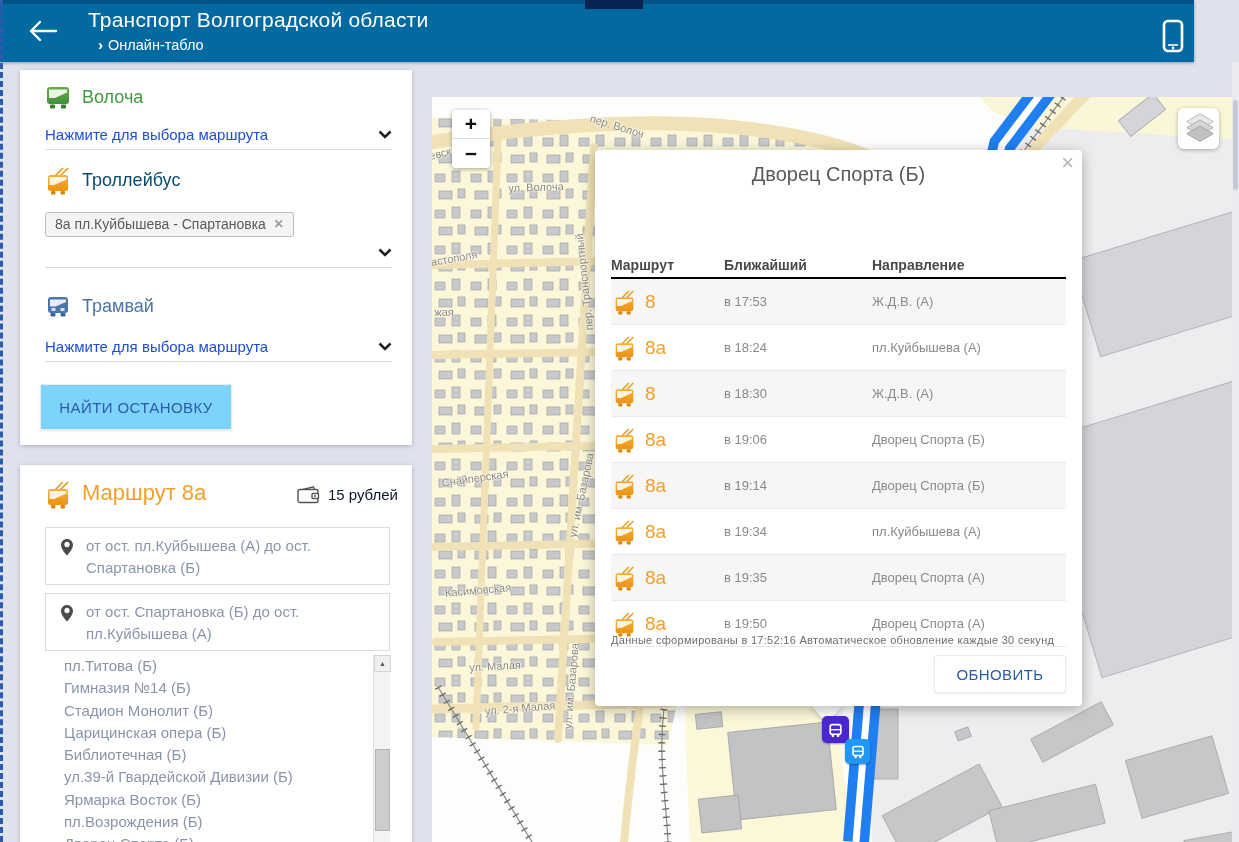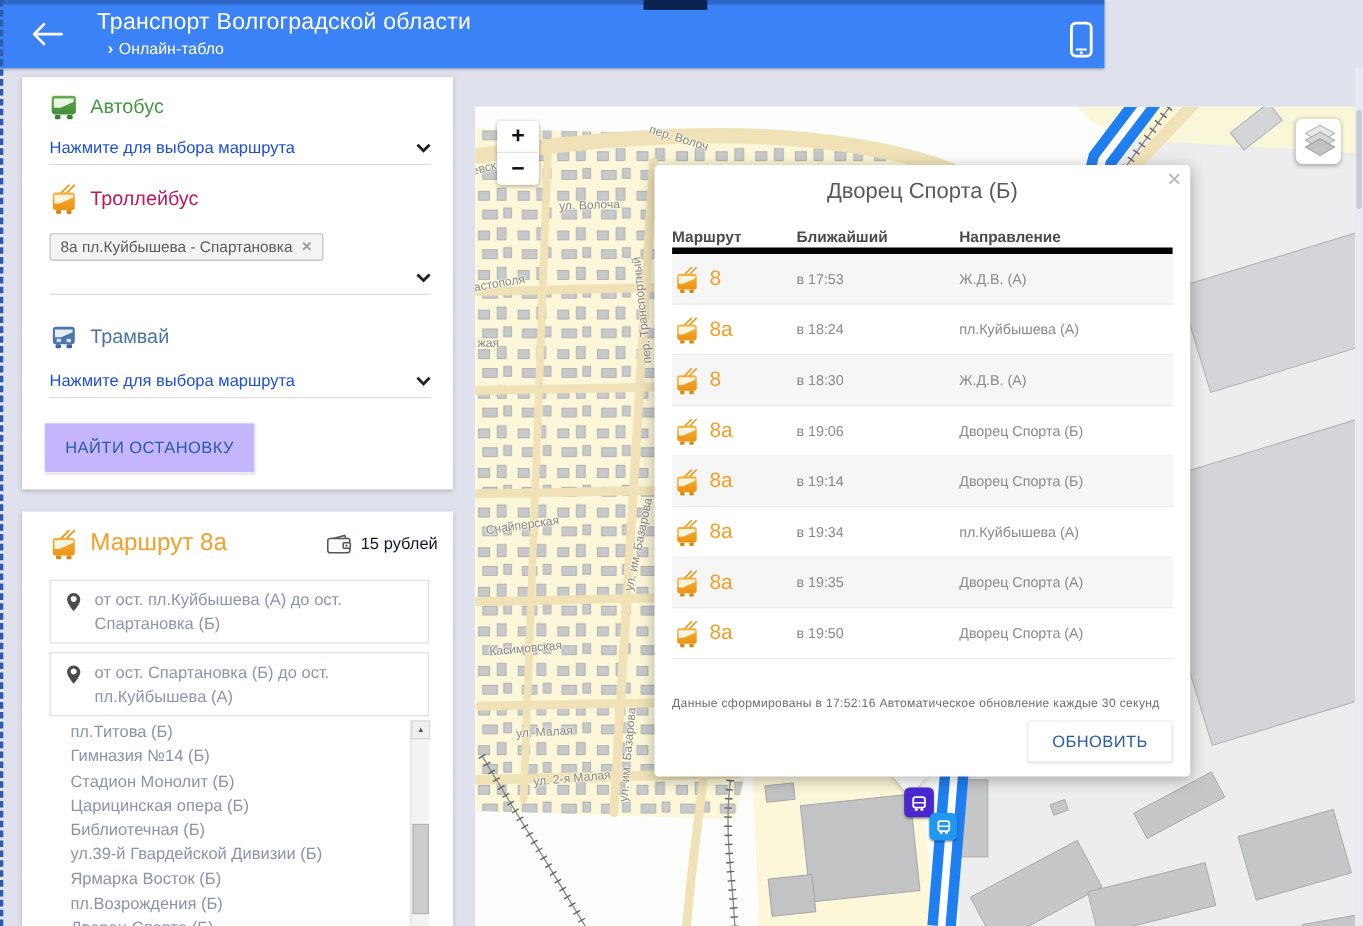--- a/index.html
+++ b/index.html
@@ -2,48 +2,48 @@
 <html><head>
 <meta charset="utf-8">
 <style>
   * { margin:0; padding:0; box-sizing:border-box; }
   html,body { width:1239px; height:842px; }
   body { font-family:"Liberation Sans", sans-serif; background:#dfe2ec; position:relative; overflow:hidden; }
   .page { position:absolute; inset:0; overflow:hidden; }
   .left-dash { position:absolute; left:0; top:0; width:3px; height:842px; border-left:3px dashed #2d5bab; z-index:99; }
 
   
-  .hdr { position:absolute; top:0; left:0; width:1004px; height:62px; background:#3b82f6; color:#fff; z-index:40; box-shadow:0 1px 3px rgba(0,0,20,.35); }
+  .hdr { position:absolute; top:0; left:0; width:1194px; height:62px; background:#0369a1; color:#fff; z-index:40; box-shadow:0 1px 3px rgba(0,0,20,.35); }
   .hdr::before { content:""; position:absolute; top:0; left:0; right:0; height:4px; background:rgba(0,0,30,.22); }
   .hdr-tab { position:absolute; left:585px; top:0; width:58px; height:9px; background:#0b2350; }
   .back-btn { position:absolute; left:24px; top:17px; width:36px; height:30px; background:none; border:none; cursor:pointer; }
   .hdr-title { position:absolute; left:88px; top:8px; font-size:21px; font-weight:400; letter-spacing:.2px; }
   .hdr-crumb { position:absolute; left:98px; top:36px; font-size:14.5px; display:flex; align-items:center; gap:5px; }
   .hdr-crumb .chev { font-weight:bold; font-size:15px; }
   .phone-btn { position:absolute; right:9px; top:19px; width:24px; height:34px; background:none; border:none; cursor:pointer; }
 
   
   .card { position:absolute; left:20px; width:392px; background:#fff; box-shadow:0 1px 4px rgba(40,40,70,.28); z-index:30; }
   .card1 { top:70px; height:375px; }
   .card2 { top:465px; height:382px; }
 
   .sect-head { position:absolute; left:25px; display:flex; align-items:center; gap:11px; font-size:18px; }
   .sect-head svg { flex:0 0 auto; }
   .bus-head { top:14px; color:#43993f; }
-  .trl-head { top:96px; color:#be185d;text-align:right; }
+  .trl-head { top:96px; color:#0c4a6e;text-align:right; }
   .trm-head { top:224px; color:#4a74a8; }
 
   .sel-row { position:absolute; left:25px; right:20px; height:30px; border-bottom:1px solid #d9d9d9; color:#1d4ed8; font-size:15px; display:flex; align-items:center; justify-content:space-between; cursor:pointer; background:none; }
   .sel-bus { top:50px; } .sel-trm { top:262px; }
   .sel-chev-only { top:168px; justify-content:flex-end; }
 
   .chip { position:absolute; left:25px; top:142px; display:inline-flex; align-items:center; gap:8px; padding:3px 9px 4px 9px; background:#f4f4f4; border:1px solid #bdbdbd; border-radius:3px; font-size:14px; color:#5a5a5a; cursor:pointer; }
   .chip .x { color:#9a9a9a; font-size:12px; font-weight:bold; }
 
-  .find-stop { position:absolute; left:20px; top:314px; width:192px; height:46px; background:#c4b5fd; border:1px solid #ececec; border-radius:2px; box-shadow:0 1px 2px rgba(0,0,0,.10); color:#2a5ba6; font-size:15px; font-family:inherit; letter-spacing:.4px; cursor:pointer; }
+  .find-stop { position:absolute; left:20px; top:314px; width:192px; height:46px; background:#7dd3fc; border:1px solid #ececec; border-radius:2px; box-shadow:0 1px 2px rgba(0,0,0,.10); color:#2a5ba6; font-size:15px; font-family:inherit; letter-spacing:.4px; cursor:pointer; }
 
   .ri-head { position:absolute; top:15px; left:25px; right:14px; display:flex; align-items:center; justify-content:space-between; }
   .ri-left { display:flex; align-items:flex-start; gap:11px; font-size:22px; color:#f0a02c; }
   .ri-right { display:flex; align-items:center; gap:8px; font-size:15px; color:#0f172a; }
 
   .dir-box { position:absolute; left:25px; right:22px; height:58px; border:1px solid #ddd; font-size:15px; color:#8b96ad; line-height:22px; padding:7px 20px 0 40px; cursor:pointer; }
   .dir1 { top:62px; } .dir2 { top:128px; }
   .dir-box .pin { position:absolute; left:13px; top:10px; }
 
   .stops { position:absolute; left:20px; right:40px; top:190px; bottom:0; overflow:hidden; font-size:15px; color:#8a94a9; }
@@ -68,21 +68,21 @@
   .marker.sel { left:390px; top:619px; width:27px; height:27px; background:#4a26cf; }
   .marker.near { left:413px; top:642px; width:25px; height:25px; background:#2196f3; }
 
   
   .popup-tail { position:absolute; left:378px; top:607px; width:0; height:0; border-left:17px solid transparent; border-right:17px solid transparent; border-top:20px solid #fff; z-index:24; filter:drop-shadow(0 2px 2px rgba(0,0,0,.18)); }
   .popup { position:absolute; left:163px; top:53px; width:487px; height:556px; background:#fff; border-radius:4px; box-shadow:0 3px 14px rgba(0,0,0,.30); z-index:25; }
   .popup .close { position:absolute; right:8px; top:2px; border:none; background:none; font-size:22px; color:#b5b5b5; cursor:pointer; line-height:22px; }
   .popup h2 { position:absolute; top:13px; left:0; right:0; text-align:center; font-size:20px; font-weight:400; color:#595959; }
   .ptable { position:absolute; left:16px; right:16px; top:55px; }
   .prow, .phead { display:grid; grid-template-columns:113px 148px 1fr; align-items:center; }
-  .phead { height:26px; font-size:14px; font-weight:bold; color:#4a4a4a; border-bottom:6px solid #000000; }
+  .phead { height:26px; font-size:14px; font-weight:bold; color:#4a4a4a; border-bottom:2px solid #000000;margin-top:48px; }
   .prow { height:46px; border-bottom:1px solid #eaeaea; font-size:13px; color:#8a8a8a; }
   .prow.alt { background:#f6f6f7; }
   .rcell { display:flex; align-items:center; gap:9px; padding-left:2px; }
   .rnum { color:#f0a028; font-size:19px; }
   .pfoot { position:absolute; left:16px; bottom:60px; font-size:11px; color:#6d6d6d; letter-spacing:.3px; }
   .refresh { position:absolute; right:16px; bottom:13px; width:132px; height:38px; background:#fff; border:1px solid #ececec; border-radius:3px; box-shadow:0 1px 2px rgba(0,0,0,.08); color:#2a5ba6; font-size:15px; font-family:inherit; letter-spacing:.4px; cursor:pointer; }
 
   .pagescroll { position:absolute; right:0; top:62px; width:7px; bottom:0; background:#e9ebf1; z-index:45; }
   .pagescroll .pthumb { position:absolute; top:38px; left:1px; width:5px; height:90px; border-radius:3px; background:#c7cad6; }
   .symdefs { position:absolute; width:0; height:0; overflow:hidden; }
@@ -165,21 +165,21 @@
         <circle cx="11" cy="29" r="1.4" fill="#fff"></circle>
       </svg>
     </button>
   </header>
 
   <aside class="card card1">
     <div class="sect-head bus-head">
       <svg width="26" height="26" viewBox="0 0 26 26">
           <use href="#sym-bus"></use>
         </svg>
-      <span>Автобус</span>
+      <span>Волоча</span>
     </div>
     <div class="sel-row sel-bus">
       <span>Нажмите для выбора маршрута</span>
       <svg width="14" height="9" viewBox="0 0 14 9">
           <use href="#sym-chev"></use>
         </svg>
     </div>
 
     <div class="sect-head trl-head">
       <svg width="26" height="29" viewBox="0 0 26 29">

